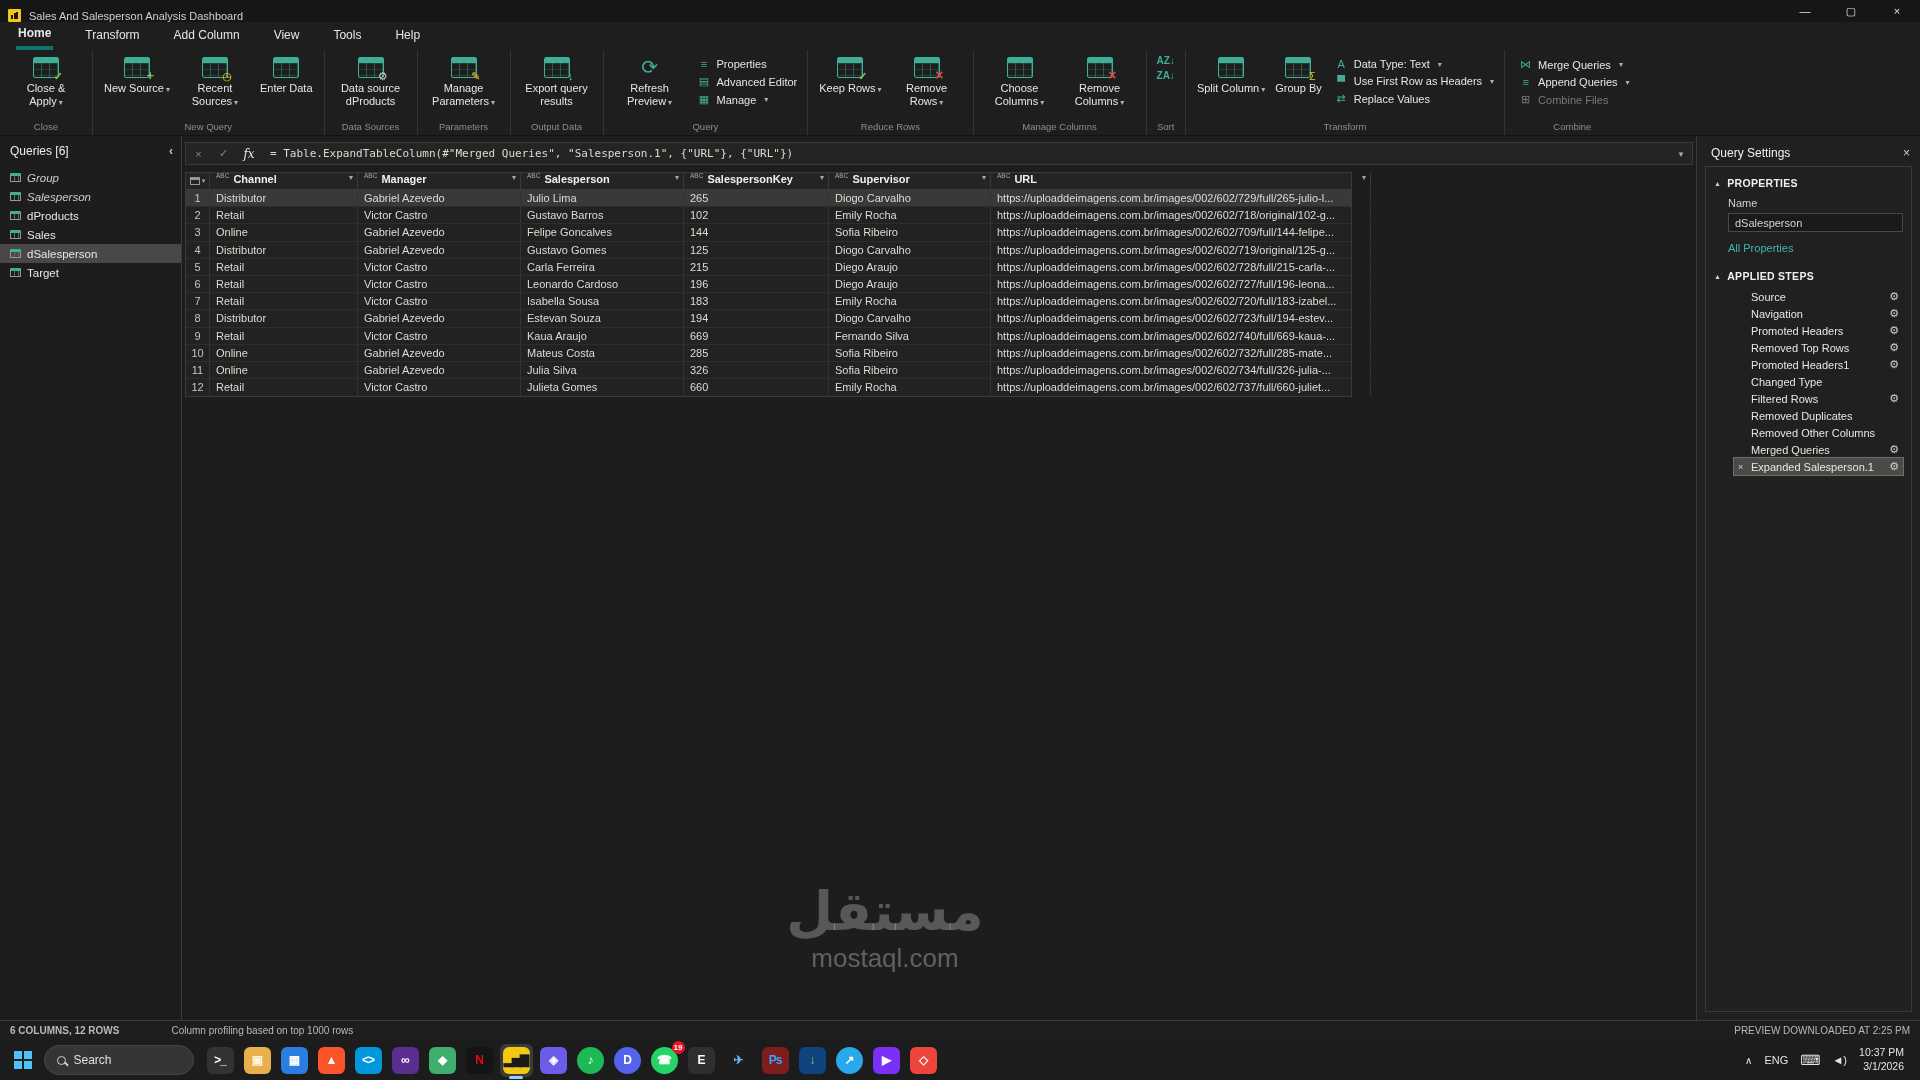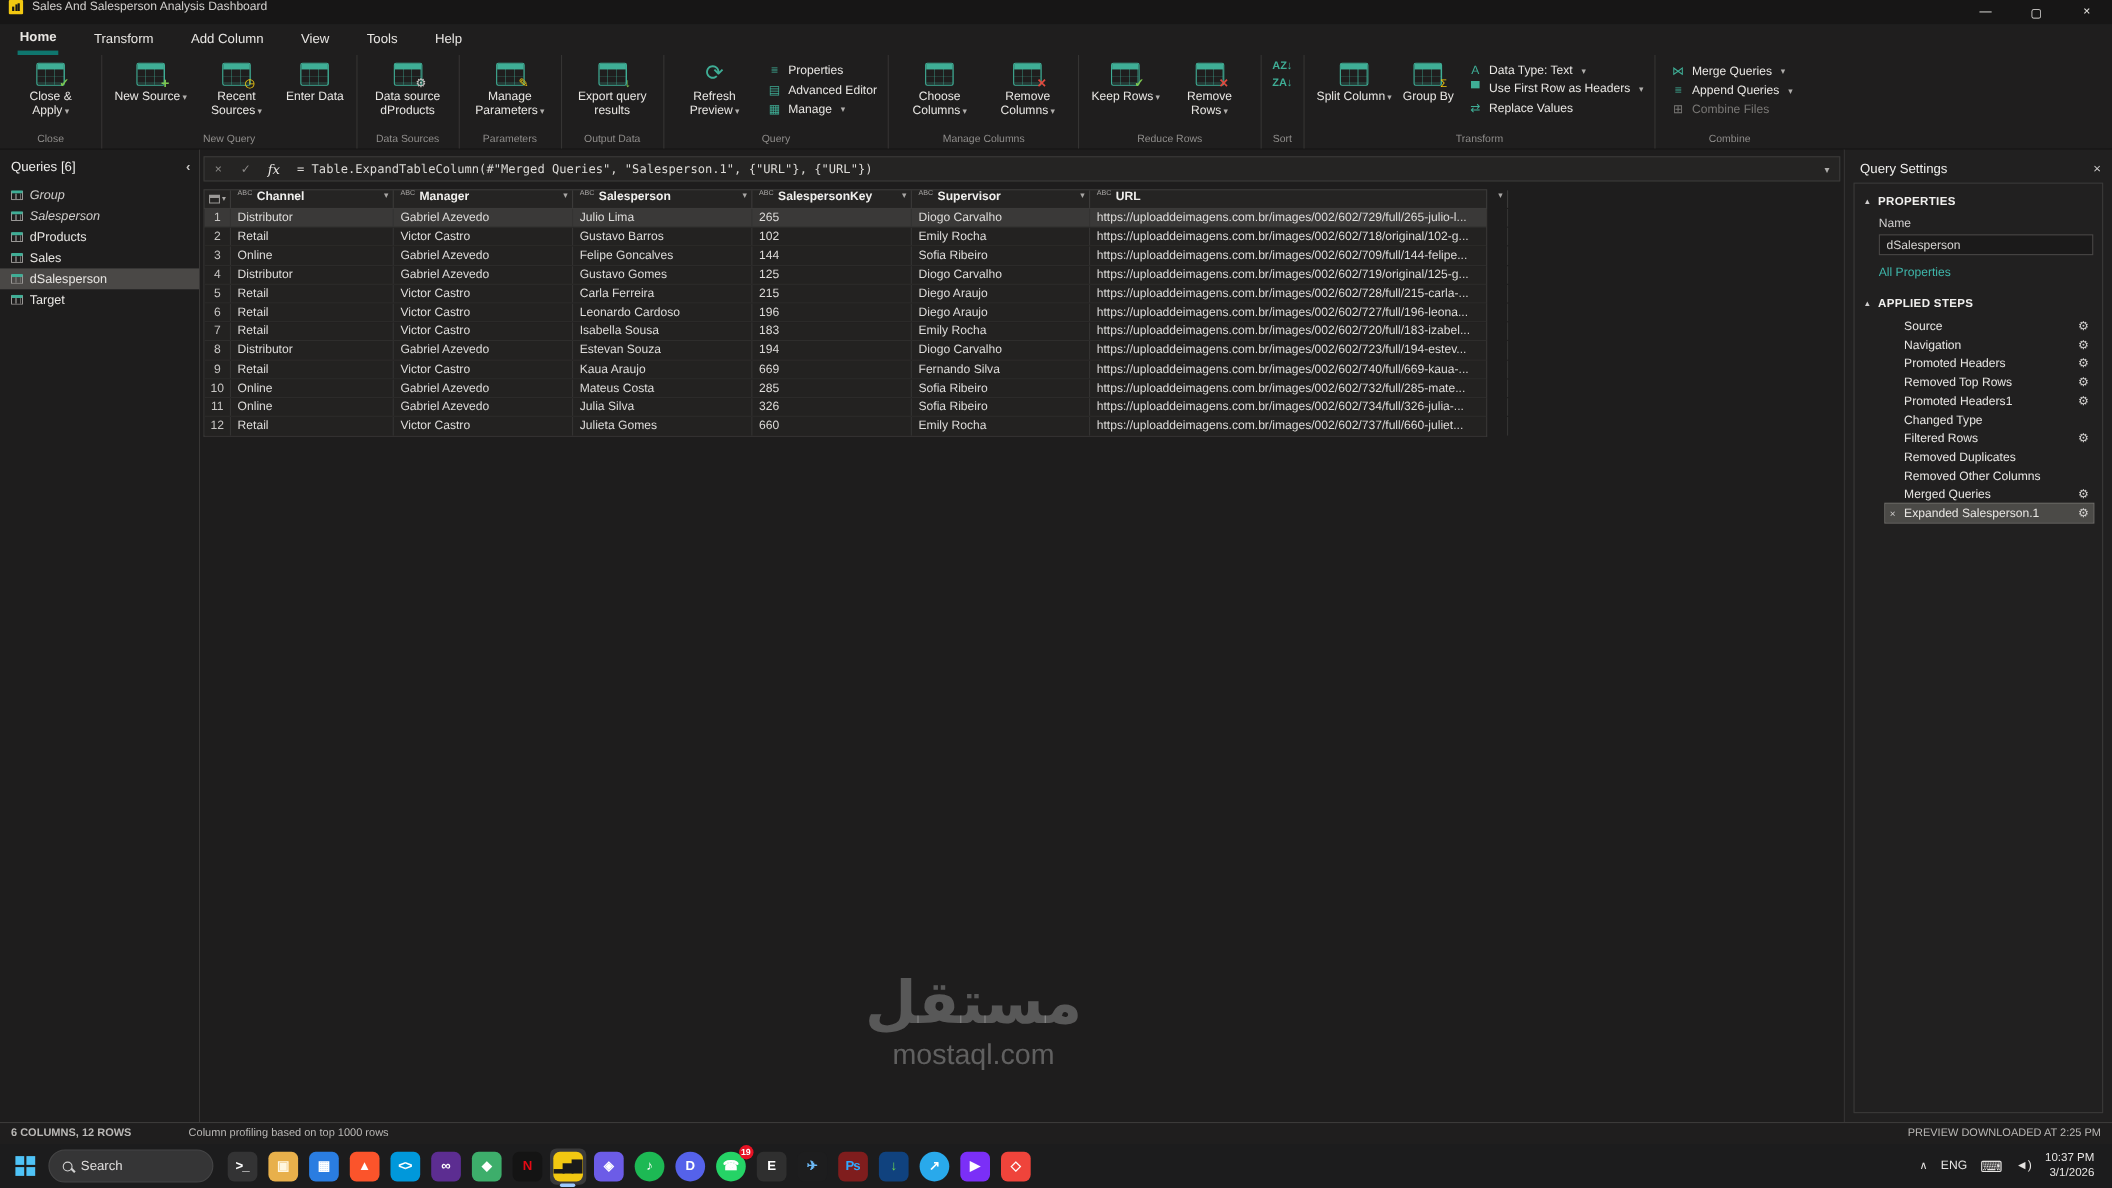--- a/index.html
+++ b/index.html
@@ -5,21 +5,21 @@
   * { box-sizing: border-box; margin: 0; padding: 0; }
   html,body { width:1920px; height:1080px; overflow:hidden; }
   body {
     font-family: "Liberation Sans", sans-serif;
     background:#1e1d1d; color:#e8e6e3; font-size:11px;
     position:relative; user-select:none; cursor:default;
   }
   .screen{position:absolute; inset:0;}
 
   
-  .titlebar{height:22px;background:#171616;display:flex;align-items:flex-start;}
+  .titlebar{height:22px;background:#171616;display:flex;align-items:flex-end;}
   .pbi-logo{width:13px;height:13px;margin:0 8px 0 8px;background:#f2c811;position:relative;border-radius:1px;}
   .pbi-logo::after{content:"";position:absolute;left:3px;right:3px;top:3px;bottom:3px;
     background:linear-gradient(#171616,#171616) 0 100%/2px 4px no-repeat,
                linear-gradient(#171616,#171616) 50% 100%/2px 6px no-repeat,
                linear-gradient(#171616,#171616) 100% 100%/2px 8px no-repeat;}
   .title{font-size:11px;color:#d2d0ce;}
   .wincontrols{margin-left:auto;display:flex;height:22px;}
   .wbtn{width:46px;display:flex;align-items:center;justify-content:center;font-size:11px;color:#e8e6e3;}
 
   
@@ -89,21 +89,21 @@
   .ccaret{font-size:7px;color:#a9a7a5;}
   .tbody{border:1px solid #3b3a39;border-top:none;}
   .trow{display:grid;grid-template-columns:var(--cols);height:17.2px;background:#232221;border-bottom:1px solid #2e2d2c;}
   .trow:last-child{border-bottom:none;}
   .trow.selected{background:#3a3938;}
   .tcell{padding:0 6px;font-size:11px;color:#dedcda;line-height:17px;border-right:1px solid #343332;
          overflow:hidden;white-space:nowrap;}
   .tcell.rownum{text-align:center;color:#c8c6c4;padding:0 2px;}
 
   
-  .qpanel{width:244px;border-left:1px solid #3b3a39;display:flex;flex-direction:column;background:#212020;}
+  .qpanel{width:224px;border-left:1px solid #3b3a39;display:flex;flex-direction:column;background:#212020;}
   .qp-head{display:flex;align-items:center;padding:10px 10px 6px 14px;font-size:12px;color:#f0efed;}
   .qp-close{margin-left:auto;font-size:12px;color:#d0cece;}
   .qs-box{flex:1;margin:0 8px 8px 8px;border:1px solid #3b3a39;padding:8px 8px;display:flex;flex-direction:column;overflow:hidden;}
   .sec-head{display:flex;align-items:center;gap:6px;font-weight:bold;font-size:10.5px;color:#f0efed;letter-spacing:.3px;margin:2px 0 6px;}
   .sec-arrow{font-size:7px;color:#d0cece;}
   .lbl{font-size:11px;color:#d0cece;margin:2px 0 4px 14px;}
   .name-input{width:calc(100% - 14px);margin-left:14px;height:19px;background:#1b1a1a;border:1px solid #4a4846;
               color:#d6d4d2;font-size:11px;padding:0 6px;font-family:"Liberation Sans",sans-serif;}
   .allprops{font-size:11px;color:#3fb6aa;margin:10px 0 14px 14px;}
   .steps{display:flex;flex-direction:column;margin-left:20px;}
@@ -266,43 +266,43 @@
               <span class="caret">▾</span>
             </div>
         </div>
       </div>
       <div class="rg-label">Query</div>
     </div>
 
     <div class="rgroup">
       <div class="rg-body">
         <div class="bb">
+          <div class="ic check"></div>
+          <div class="bb-lab"><span>Keep Rows</span><span class="caret">▾</span></div>
+        </div>
+        <div class="bb">
+          <div class="ic x"></div>
+          <div class="bb-lab"><span>Remove Rows</span><span class="caret">▾</span></div>
+        </div>
+      </div>
+      <div class="rg-label">Reduce Rows</div>
+    </div>
+
+    <div class="rgroup">
+      <div class="rg-body">
+        <div class="bb">
           <div class="ic"></div>
           <div class="bb-lab"><span>Choose Columns</span><span class="caret">▾</span></div>
         </div>
         <div class="bb">
           <div class="ic x"></div>
           <div class="bb-lab"><span>Remove Columns</span><span class="caret">▾</span></div>
         </div>
       </div>
       <div class="rg-label">Manage Columns</div>
-    </div>
-
-    <div class="rgroup">
-      <div class="rg-body">
-        <div class="bb">
-          <div class="ic check"></div>
-          <div class="bb-lab"><span>Keep Rows</span><span class="caret">▾</span></div>
-        </div>
-        <div class="bb">
-          <div class="ic x"></div>
-          <div class="bb-lab"><span>Remove Rows</span><span class="caret">▾</span></div>
-        </div>
-      </div>
-      <div class="rg-label">Reduce Rows</div>
     </div>
 
     <div class="rgroup">
       <div class="rg-body" style="flex-direction:column;justify-content:flex-start;">
         <div class="sortbtn"><b>AZ↓</b></div>
         <div class="sortbtn"><b>ZA↓</b></div>
       </div>
       <div class="rg-label">Sort</div>
     </div>
 

